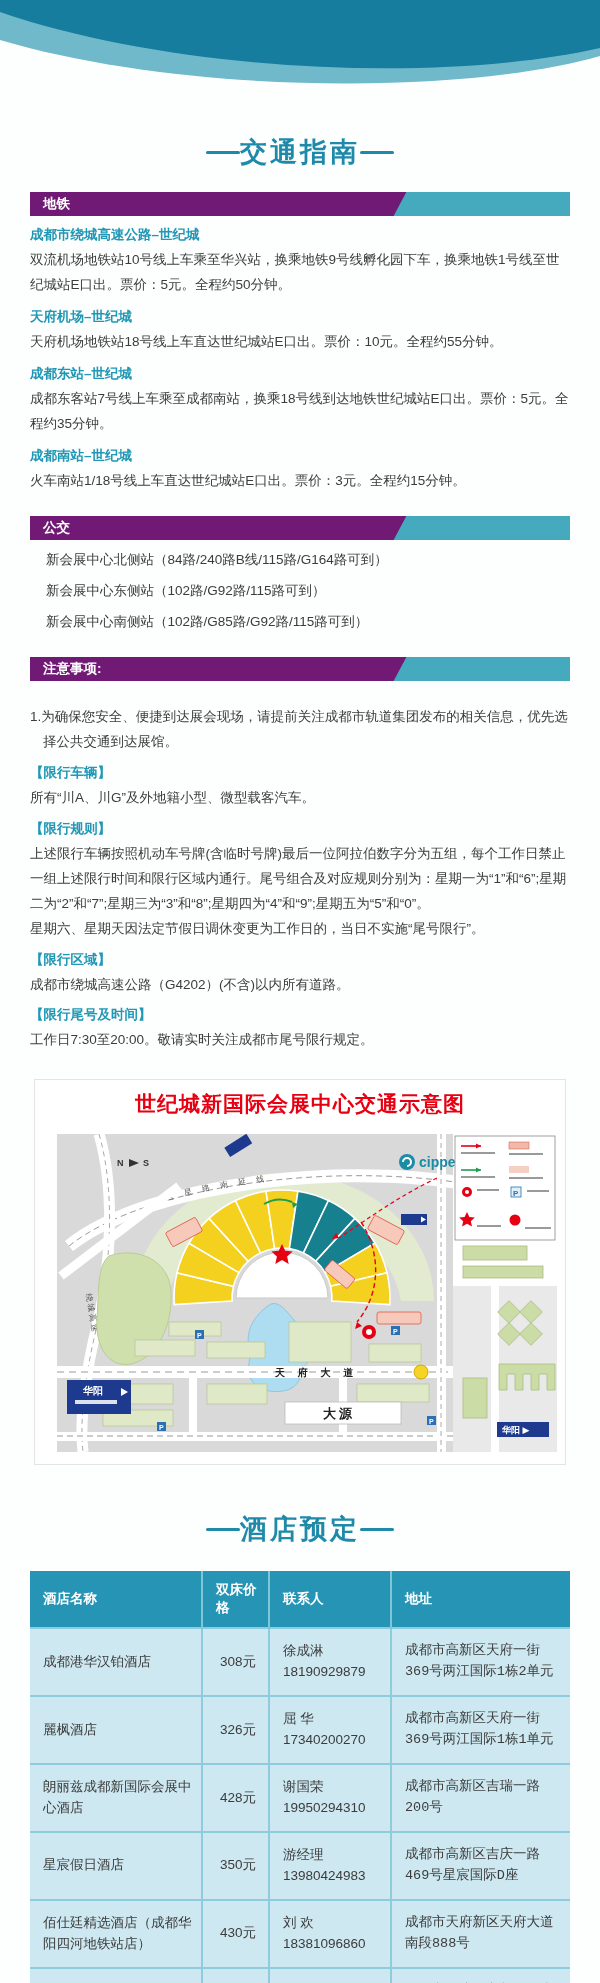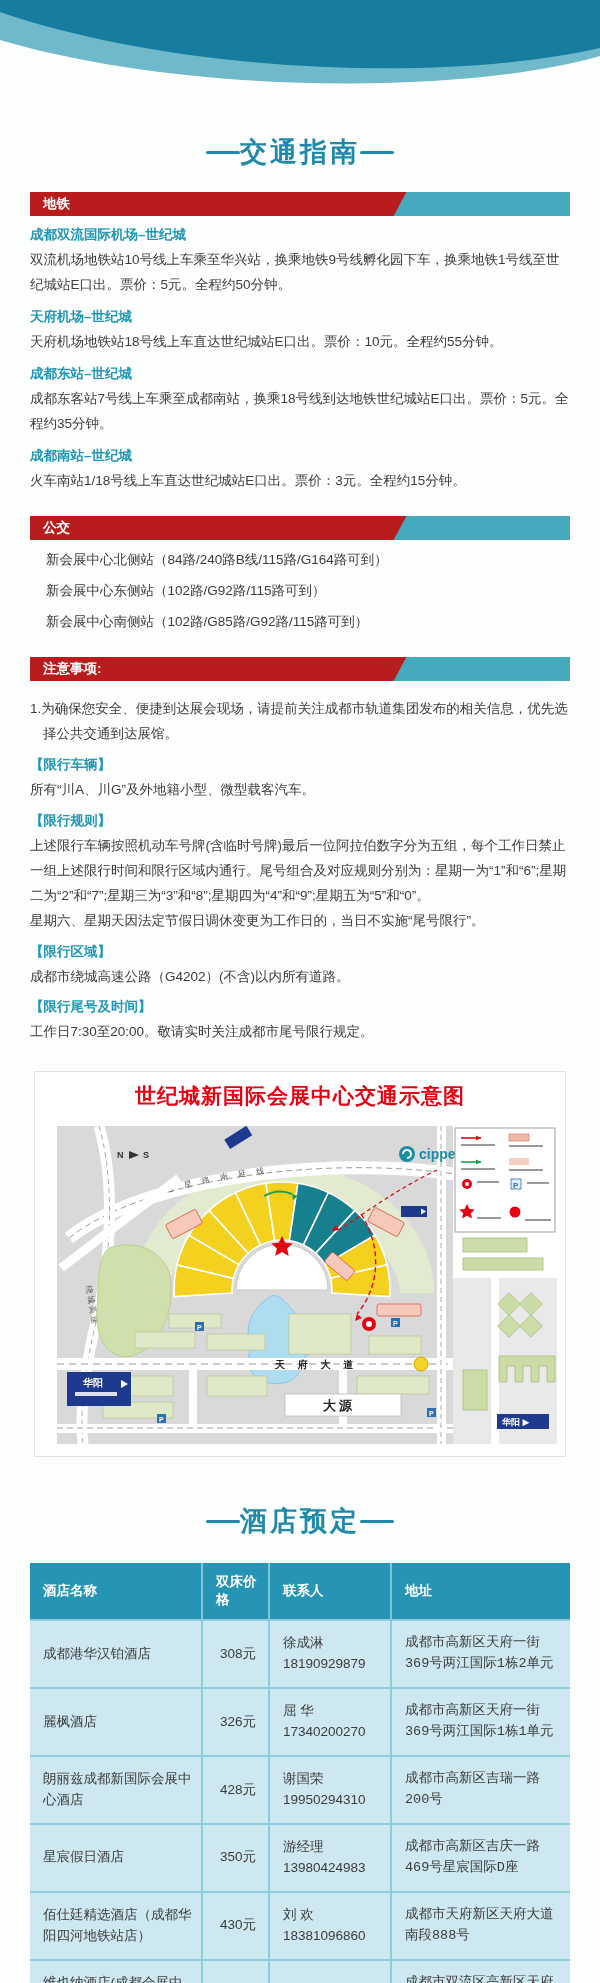--- a/index.html
+++ b/index.html
@@ -10,21 +10,21 @@
     background:#fdfefe; position:relative;
   }
   .swoosh { display:block; width:600px; height:92px; }
 
   .big-title { display:flex; align-items:center; justify-content:center; 
     margin-top:42px; color:#1e89a9; font-size:27px; font-weight:bold; letter-spacing:3px; }
   .big-title .dash { width:34px; height:3px; background:#1e89a9; border-radius:2px; }
   .big-title.hotels { margin-top:46px; }
 
   .section-bar { position:relative; width:540px; margin:22px 30px 0 30px; height:24px;
-    background:#b91c1c; overflow:hidden; }
+    background:#701a75; overflow:hidden; }
   .section-bar::after { content:""; position:absolute; top:0; right:-14px; width:34%; height:100%;
     background:#46aabf; transform:skewX(-28deg); }
   .section-bar span { position:relative; z-index:2; display:block; padding-left:13px;
     color:#fff; font-size:13.5px; font-weight:bold; line-height:24px; }
 
   .content { margin:8px 30px 0 30px; }
   .content h3 { color:#1f97b5; font-size:13.5px; font-weight:bold; margin:10px 0 4px 0; }
   .content p  { color:#3c3c3c; font-size:13.5px; line-height:1.85; }
   .content p.busline { margin:6px 16px; }
   .hang { padding-left:13px; text-indent:-13px; }
@@ -59,21 +59,21 @@
 <div class="big-title">
   <span class="dash"></span>
   <span>交通指南</span>
   <span class="dash"></span>
 </div>
 
 <div class="section-bar">
   <span>地铁</span>
 </div>
 <div class="content">
-  <h3>成都双流国际机场–世纪城</h3>
+  <h3>成都市绕城高速公路–世纪城</h3>
   <p>双流机场地铁站10号线上车乘至华兴站，换乘地铁9号线孵化园下车，换乘地铁1号线至世纪城站E口出。票价：5元。全程约50分钟。</p>
   <h3>天府机场–世纪城</h3>
   <p>天府机场地铁站18号线上车直达世纪城站E口出。票价：10元。全程约55分钟。</p>
   <h3>成都东站–世纪城</h3>
   <p>成都东客站7号线上车乘至成都南站，换乘18号线到达地铁世纪城站E口出。票价：5元。全程约35分钟。</p>
   <h3>成都南站–世纪城</h3>
   <p>火车南站1/18号线上车直达世纪城站E口出。票价：3元。全程约15分钟。</p>
 </div>
 
 <div class="section-bar">
@@ -82,21 +82,21 @@
 <div class="content">
   <p class="busline">新会展中心北侧站（84路/240路B线/115路/G164路可到）</p>
   <p class="busline">新会展中心东侧站（102路/G92路/115路可到）</p>
   <p class="busline">新会展中心南侧站（102路/G85路/G92路/115路可到）</p>
 </div>
 
 <div class="section-bar">
   <span>注意事项:</span>
 </div>
 <div class="content">
-  <p class="hang" style="margin-top:16px">1.为确保您安全、便捷到达展会现场，请提前关注成都市轨道集团发布的相关信息，优先选择公共交通到达展馆。</p>
+  <p class="hang" style="margin-top:24px">1.为确保您安全、便捷到达展会现场，请提前关注成都市轨道集团发布的相关信息，优先选择公共交通到达展馆。</p>
 
   <div class="blk-label">【限行车辆】</div>
   <p>所有“川A、川G”及外地籍小型、微型载客汽车。</p>
 
   <div class="blk-label">【限行规则】</div>
   <p>上述限行车辆按照机动车号牌(含临时号牌)最后一位阿拉伯数字分为五组，每个工作日禁止一组上述限行时间和限行区域内通行。尾号组合及对应规则分别为：星期一为“1”和“6”;星期二为“2”和“7”;星期三为“3”和“8”;星期四为“4”和“9”;星期五为“5”和“0”。</p>
   <p>星期六、星期天因法定节假日调休变更为工作日的，当日不实施“尾号限行”。</p>
 
   <div class="blk-label">【限行区域】</div>
   <p>成都市绕城高速公路（G4202）(不含)以内所有道路。</p>

